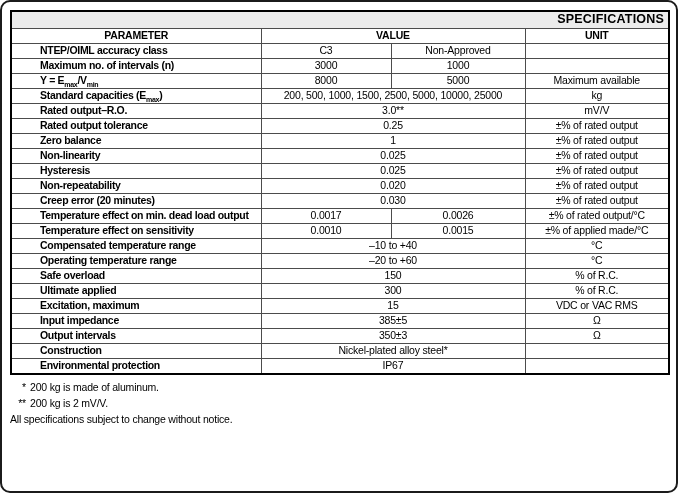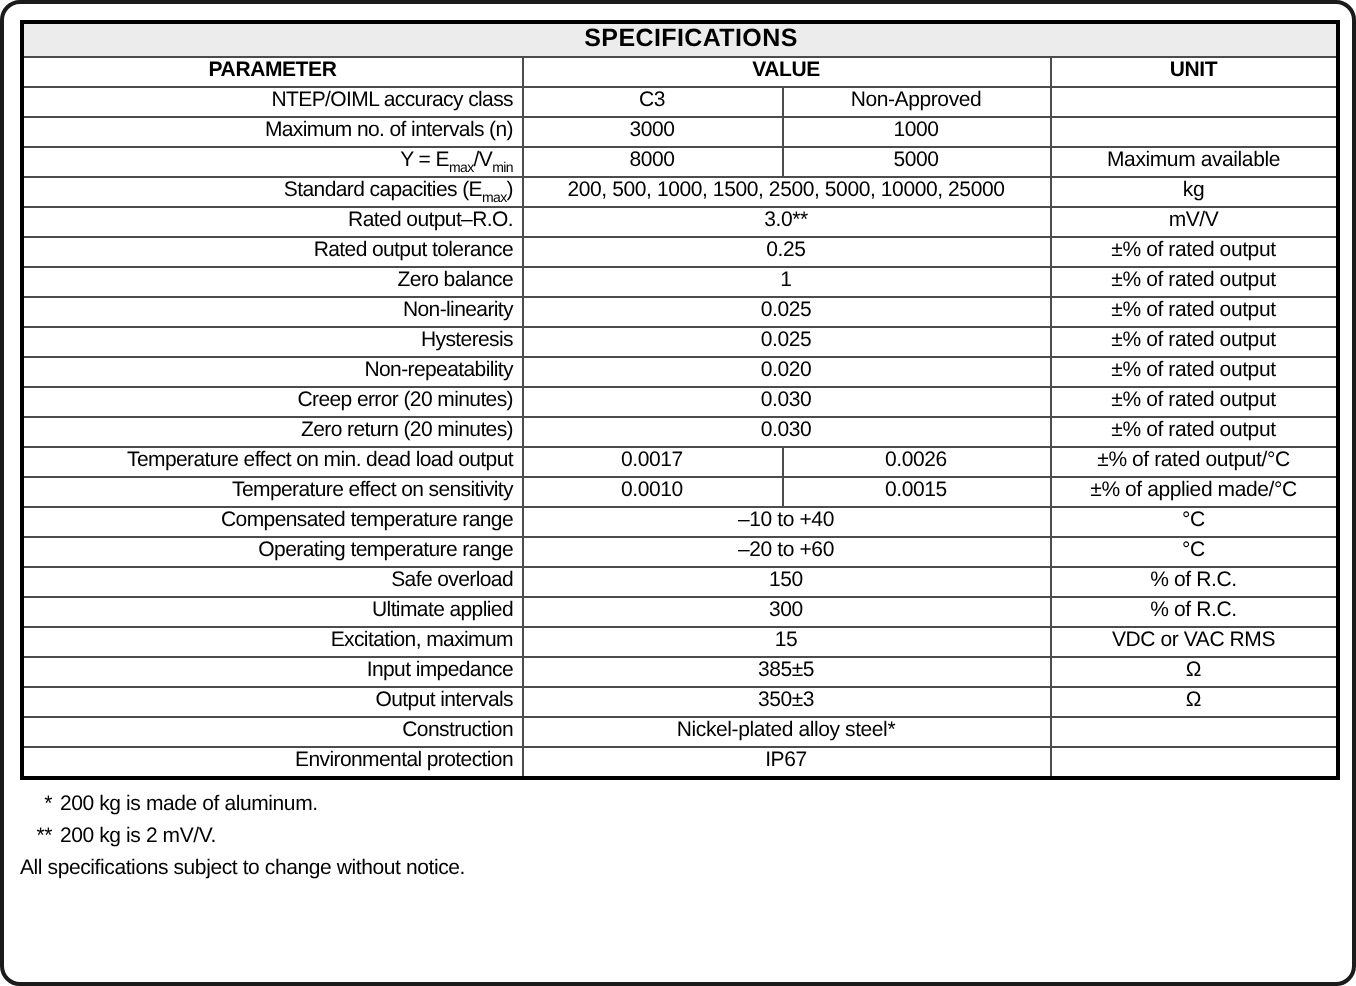--- a/index.html
+++ b/index.html
@@ -33,33 +33,33 @@
     padding: 0 4px;
     vertical-align: middle;
     line-height: 1.1;
     overflow: hidden;
     white-space: nowrap;
   }
   .title-row th {
     background: #ececec;
     font-size: 12.5px;
     font-weight: bold;
-    text-align: center;
+    text-align: right;
     letter-spacing: 0.2px;
     padding-left: 15px;
     height: 16px;
   }
   .header-row th {
     font-weight: bold;
     text-align: center;
     letter-spacing: -0.2px;
   }
   td.param {
-    font-weight: normal;
-    text-align: right;
+    font-weight: bold;
+    text-align: left;
     letter-spacing: -0.3px;
     padding-left: 28px;
   }
   td.val, td.unit {
     text-align: center;
     letter-spacing: -0.2px;
   }
   sub { font-size: 7px; line-height: 0; }
   .footnotes {
     margin: 6px 0 0 8px;
@@ -151,25 +151,20 @@
         <td class="param">Non-repeatability</td>
         <td class="val" colspan="2">0.020</td>
         <td class="unit">±% of rated output</td>
       </tr>
       <tr>
         <td class="param">Creep error (20 minutes)</td>
         <td class="val" colspan="2">0.030</td>
         <td class="unit">±% of rated output</td>
       </tr>
       <tr>
-        <td class="param">Zero return (20 minutes)</td>
-        <td class="val" colspan="2">0.030</td>
-        <td class="unit">±% of rated output</td>
-      </tr>
-      <tr>
         <td class="param">Temperature effect on min. dead load output</td>
         <td class="val">0.0017</td>
         <td class="val">0.0026</td>
         <td class="unit">±% of rated output/°C</td>
       </tr>
       <tr>
         <td class="param">Temperature effect on sensitivity</td>
         <td class="val">0.0010</td>
         <td class="val">0.0015</td>
         <td class="unit">±% of applied made/°C</td>

